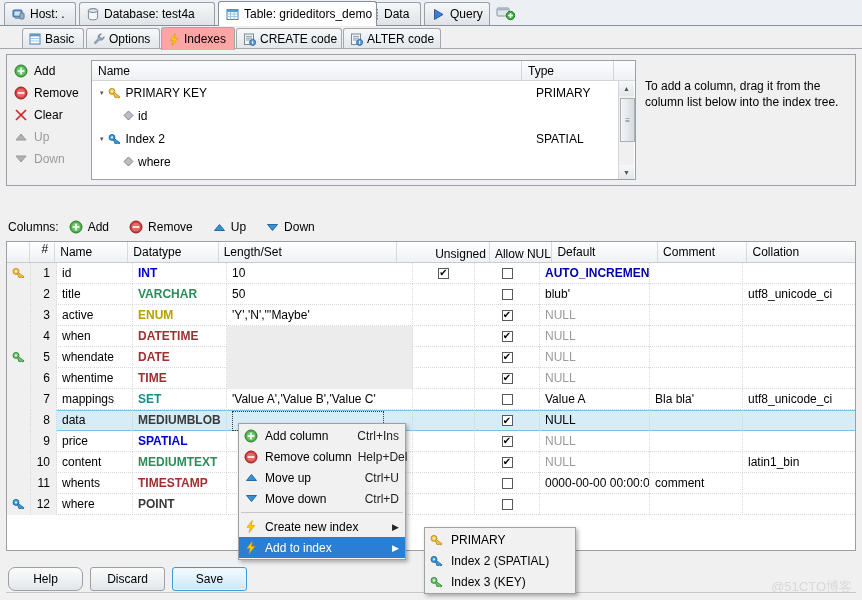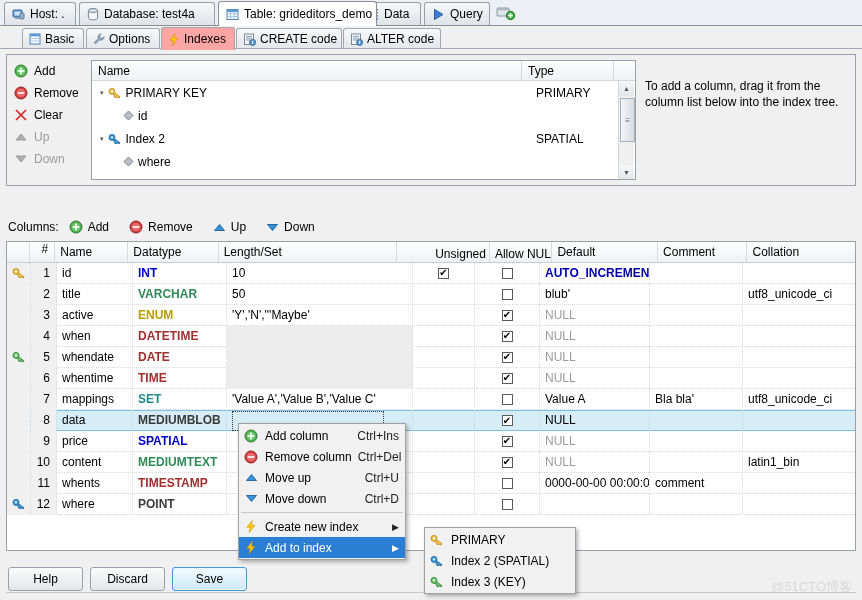--- a/index.html
+++ b/index.html
@@ -679,21 +679,21 @@
     </div>
     <div class="mi">
       <span class="ico">
         <svg width="14" height="14" viewBox="0 0 14 14">
             <circle cx="7" cy="7" r="6" fill="#d64040" stroke="#962020"></circle>
             <circle cx="7" cy="7" r="4" fill="#e86a6a"></circle>
             <rect x="3.6" y="6.2" width="6.8" height="1.6" fill="#fff"></rect>
           </svg>
       </span>
       <span class="txt">Remove column</span>
-      <span class="acc">Ctrl+Del</span>
+      <span class="acc">Help+Del</span>
     </div>
     <div class="mi">
       <span class="ico">
         <svg width="13" height="9" viewBox="0 0 13 9">
             <path d="M6.5 1.5 L11.5 7.5 L1.5 7.5 Z" fill="#3a8fd0" stroke="#246aa6"></path>
           </svg>
       </span>
       <span class="txt">Move up</span>
       <span class="acc">Ctrl+U</span>
     </div>
@@ -754,21 +754,21 @@
             <circle cx="4" cy="4.4" r="3" fill="#6ec96e" stroke="#2f7a2f" stroke-width=".8"></circle>
             <circle cx="4" cy="4.4" r="1.1" fill="#e6ffe6"></circle>
             <path d="M6.3 5.6 L12 9.8 L11 11 L9.6 10 L9 10.8 L8 10 L7 10.7 L5.4 6.6 Z" fill="#6ec96e" stroke="#2f7a2f" stroke-width=".8"></path>
           </svg>
       </span>
       <span class="txt">Index 3 (KEY)</span>
     </div>
   </div>
 
   <div class="botbar">
-    <div class="btn" style="left:8px;width:75px;">
+    <div class="btn" style="left:8px;width:75px;border-radius:7px;">
       <span>Help</span>
     </div>
     <div class="btn" style="left:90px;width:75px;">
       <span>Discard</span>
     </div>
     <div class="btn focus" style="left:172px;width:75px;">
       <span>Save</span>
     </div>
   </div>
   <div class="watermark">@51CTO博客</div>

